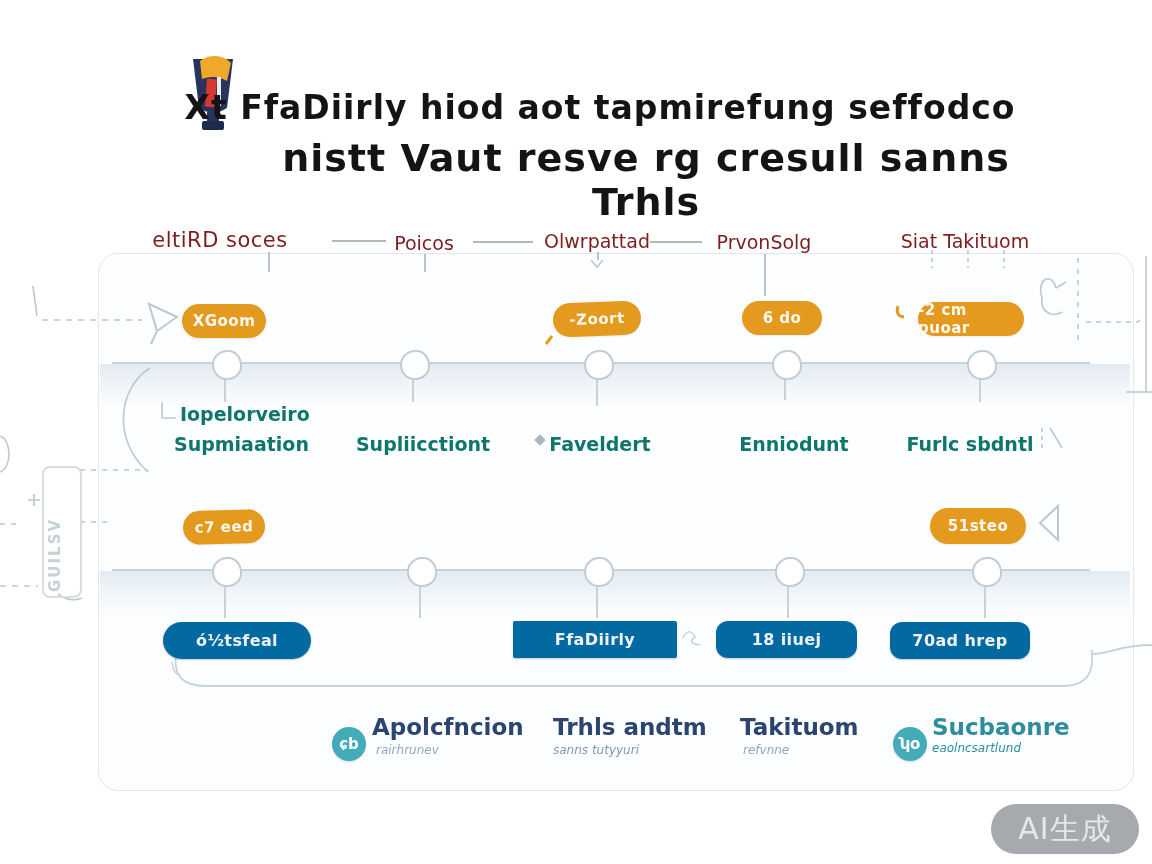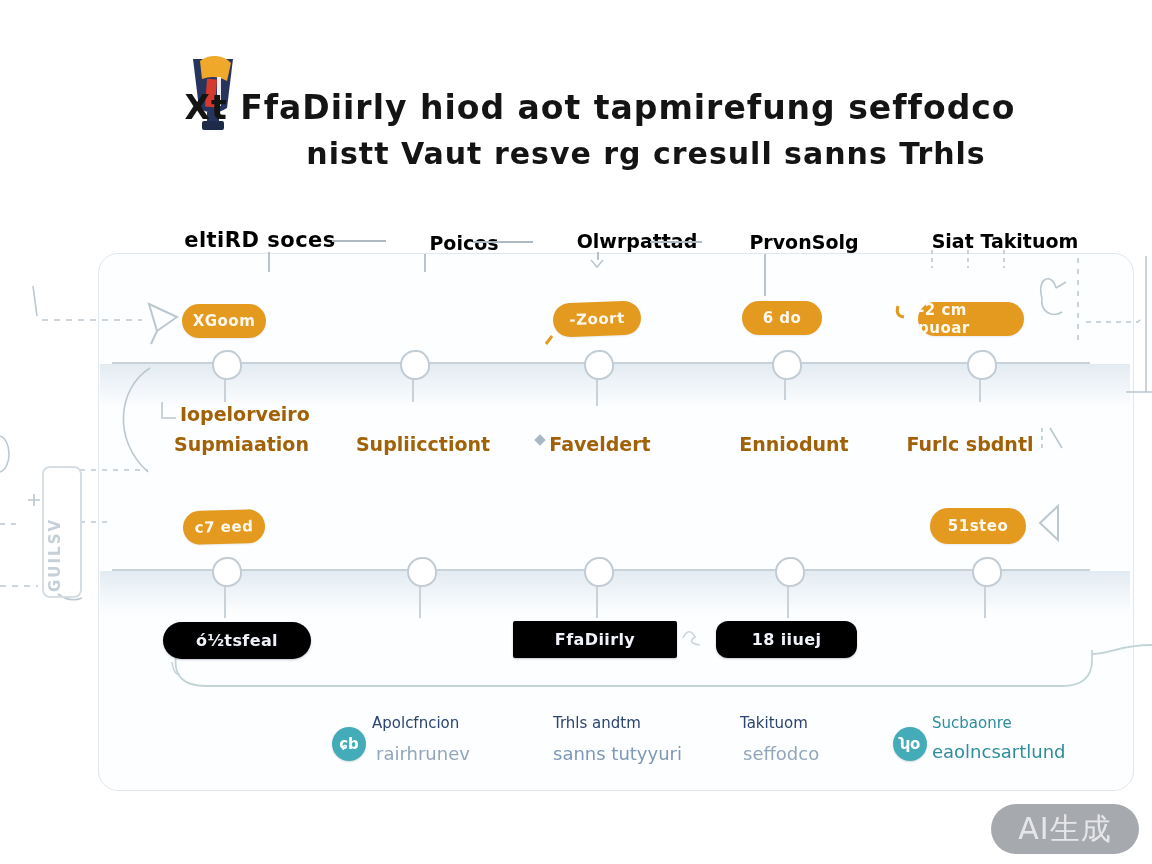--- a/index.html
+++ b/index.html
@@ -2,41 +2,41 @@
 <html><head>
 <meta charset="utf-8">
 <style>
   html,body{margin:0;padding:0;background:#fff;}
   .canvas{position:relative;width:1152px;height:864px;background:#ffffff;overflow:hidden;
           font-family:"DejaVu Sans","Liberation Sans",sans-serif;}
   .abs{position:absolute;}
   
   .title-wrap{left:175px;top:88px;width:850px;text-align:center;color:#141414;}
   .title-line1{font-size:33px;font-weight:700;letter-spacing:1px;}
-  .title-line2{font-size:30px;font-weight:700;letter-spacing:1px;margin-left:92px;margin-top:9px;}
-  
-  .stage-label{color:#000000;font-weight:700;font-size:19px;white-space:nowrap;transform:translateX(-50%);margin-left:40px;}
+  .title-line2{font-size:38px;font-weight:700;letter-spacing:1px;margin-left:92px;margin-top:9px;}
+  
+  .stage-label{color:#7f1d1d;font-weight:400;font-size:19px;white-space:nowrap;transform:translateX(-50%);}
   .stage-label.first{font-size:21px;letter-spacing:.5px;}
   .connector{height:2px;background:#AEB9C2;}
   .tick{width:2px;background:#B8C3CC;}
   
   .card{left:98px;top:253px;width:1034px;height:536px;background:#FDFEFF;border:1.5px solid #E1E7EC;border-radius:20px;}
   .band{left:100px;width:1030px;height:44px;background:linear-gradient(180deg,rgba(218,229,238,.75),rgba(218,229,238,0));}
   .tl-line{height:2px;background:#C9D2D9;}
   .tl-circle{width:26px;height:26px;background:#fff;border:2px solid #C2CCD4;border-radius:52% 46% 50% 48%/50% 52% 46% 52%;}
   
   .badge-orange{background:#E39A1F;color:#FFF8EE;border-radius:18px;display:flex;align-items:center;justify-content:center;
                 height:34px;font-size:15px;font-weight:700;letter-spacing:.5px;box-shadow:0 1px 2px rgba(0,0,0,.08);}
-  .btn-navy{background:#000000;color:#EFF2F8;display:flex;align-items:center;justify-content:center;
+  .btn-navy{background:#0369a1;color:#EFF2F8;display:flex;align-items:center;justify-content:center;
             height:37px;font-size:16px;font-weight:600;letter-spacing:.4px;box-shadow:0 1px 2px rgba(20,30,60,.25);}
-  .ms-label{color:#a16207;font-weight:700;font-size:19px;white-space:nowrap;transform:translateX(-50%);}
+  .ms-label{color:#0f766e;font-weight:700;font-size:19px;white-space:nowrap;transform:translateX(-50%);}
   .ms-label.left{transform:none;}
   
-  .f-title{color:#2C4470;font-weight:400;font-size:15px;white-space:nowrap;}
-  .f-sub{color:#93A6B9;font-size:18px;white-space:nowrap;}
+  .f-title{color:#2C4470;font-weight:700;font-size:23px;white-space:nowrap;}
+  .f-sub{color:#93A6B9;font-size:12px;white-space:nowrap;font-style:italic;}
   .f-title.teal,.f-sub.teal{color:#2E8D9C;}
   .ticon{width:34px;height:34px;border-radius:50%;background:#44ACB9;color:#fff;display:flex;align-items:center;
          justify-content:center;font-size:15px;font-weight:700;box-shadow:0 1px 2px rgba(0,0,0,.15);}
   
   .side-box{left:42px;top:466px;width:36px;height:128px;border:2px solid #D6DEE4;border-radius:8px;}
   .side-text{left:46px;top:592px;color:#C6D0D8;font-size:15px;font-weight:700;letter-spacing:2px;
              transform:rotate(-90deg);transform-origin:0 0;white-space:nowrap;}
   
   .watermark{left:991px;top:804px;width:148px;height:50px;border-radius:26px;background:rgba(141,146,152,.78);
              display:flex;align-items:center;justify-content:center;color:rgba(235,236,238,.92);font-size:30px;letter-spacing:1px;}
@@ -166,32 +166,35 @@
 
   <div class="abs btn-navy" style="left:163px;top:622px;width:148px;border-radius:19px;">
     <span>ó½tsfeal</span>
   </div>
   <div class="abs btn-navy" style="left:513px;top:621px;width:164px;border-radius:2px;">
     <span>FfaDiirly</span>
   </div>
   <div class="abs btn-navy" style="left:716px;top:621px;width:141px;border-radius:12px;text-align:center;">
     <span>18 iiuej</span>
   </div>
+  <div class="abs btn-navy" style="left:890px;top:622px;width:140px;border-radius:12px;">
+    <span>70ad hrep</span>
+  </div>
 
   <div class="abs ticon" style="left:332px;top:727px;">
     <span>ɕb</span>
   </div>
   <div class="abs f-title" style="left:372px;top:714px;">Apolcfncion</div>
   <div class="abs f-sub" style="left:376px;top:743px;">rairhrunev</div>
 
   <div class="abs f-title" style="left:553px;top:714px;">Trhls andtm</div>
   <div class="abs f-sub" style="left:553px;top:743px;color:#7E98B5;">sanns tutyyuri</div>
 
   <div class="abs f-title" style="left:740px;top:714px;">Takituom</div>
-  <div class="abs f-sub" style="left:743px;top:743px;">seffodco</div>
+  <div class="abs f-sub" style="left:743px;top:743px;">refvnne</div>
 
   <div class="abs ticon" style="left:893px;top:727px;">
     <span>ʮo</span>
   </div>
   <div class="abs f-title teal" style="left:932px;top:714px;">Sucbaonre</div>
   <div class="abs f-sub teal" style="left:932px;top:741px;">eaolncsartlund</div>
 
   <div class="abs side-box"></div>
   <div class="abs side-text">GUILSV</div>
 

